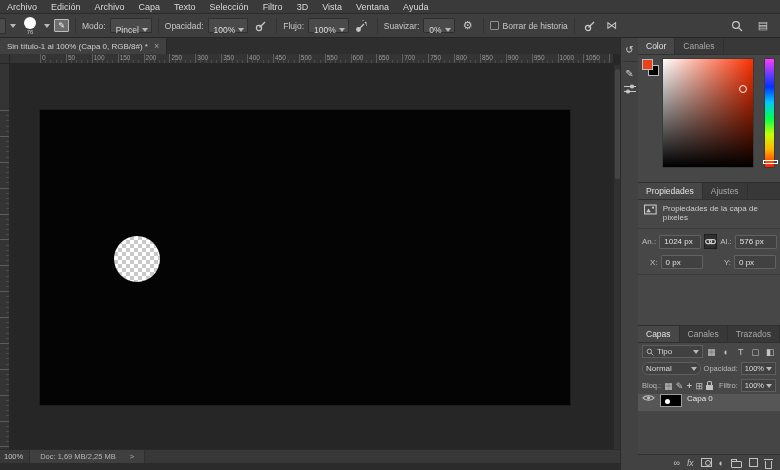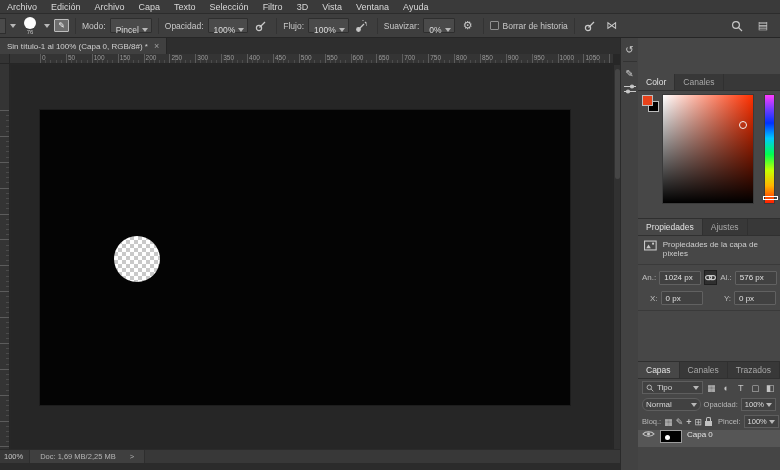--- a/index.html
+++ b/index.html
@@ -102,21 +102,21 @@
   .status-strip { position:absolute; left:0; top:463px; width:620px; height:7px; background:#2b2b2b; }
   
   .icon-strip {
     position:absolute; left:620px; top:38px; width:18px; height:432px; background:#424242;
     border-left:1px solid #2a2a2a; display:flex; flex-direction:column; align-items:center; padding-top:4px;
   }
   .strip-icon { width:16px; height:15px; display:flex; align-items:center; justify-content:center; color:#cdcdcd; font-size:10px; }
   .strip-sep { width:14px; height:1px; background:#333; margin:4px 0; }
   
   .dock { position:absolute; left:638px; top:38px; width:142px; height:432px; background:#474747; }
-  .panel { position:absolute; left:0; width:142px; background:#474747;margin-top:36px; }
+  .panel { position:absolute; left:0; width:142px; background:#474747; }
   .ptabs { display:flex; background:#383838; height:17px; align-items:stretch; border-bottom:1px solid #303030; }
   .ptab { padding:0 8px; display:flex; align-items:center; font-size:8.5px; color:#a8a8a8; border-right:1px solid #303030; }
   .ptab.active { background:#474747; color:#e2e2e2; }
   
   .color-panel { top:0; height:144px; }
   .swatch-area { position:absolute; left:4px; top:21px; width:20px; height:20px; }
   .fg-swatch { position:absolute; left:0; top:0; width:11px; height:11px; border:1px solid #bdbdbd; z-index:2; }
   .bg-swatch { position:absolute; left:6px; top:6px; width:11px; height:11px; border:1px solid #bdbdbd; background:#000; }
   .sb-square {
     position:absolute; left:24px; top:20px; width:92px; height:110px;
@@ -392,21 +392,21 @@
       <div class="lrow">
         <span class="tiny-label">Bloq.:</span>
         <span class="mini-icon">▦</span>
         <span class="mini-icon">✎</span>
         <span class="mini-icon" style="font-weight:bold;">+</span>
         <span class="mini-icon">⊞</span>
         <span class="mini-icon">
             <span class="icon-lock"></span>
           </span>
         <span style="flex:1"></span>
-        <span class="tiny-label">Pincel:</span>
+        <span class="tiny-label">Filtro:</span>
         <span class="val-drop">
           <span>100%</span>
           <span class="caret"></span>
         </span>
       </div>
       <div class="layer-list">
         <div class="layer-row">
           <span>
             <svg class="lineicon" width="13" height="8" viewBox="0 0 14 8">
                 <path d="M1 4 C3.5 0.8 10.5 0.8 13 4 C10.5 7.2 3.5 7.2 1 4 Z"></path>

